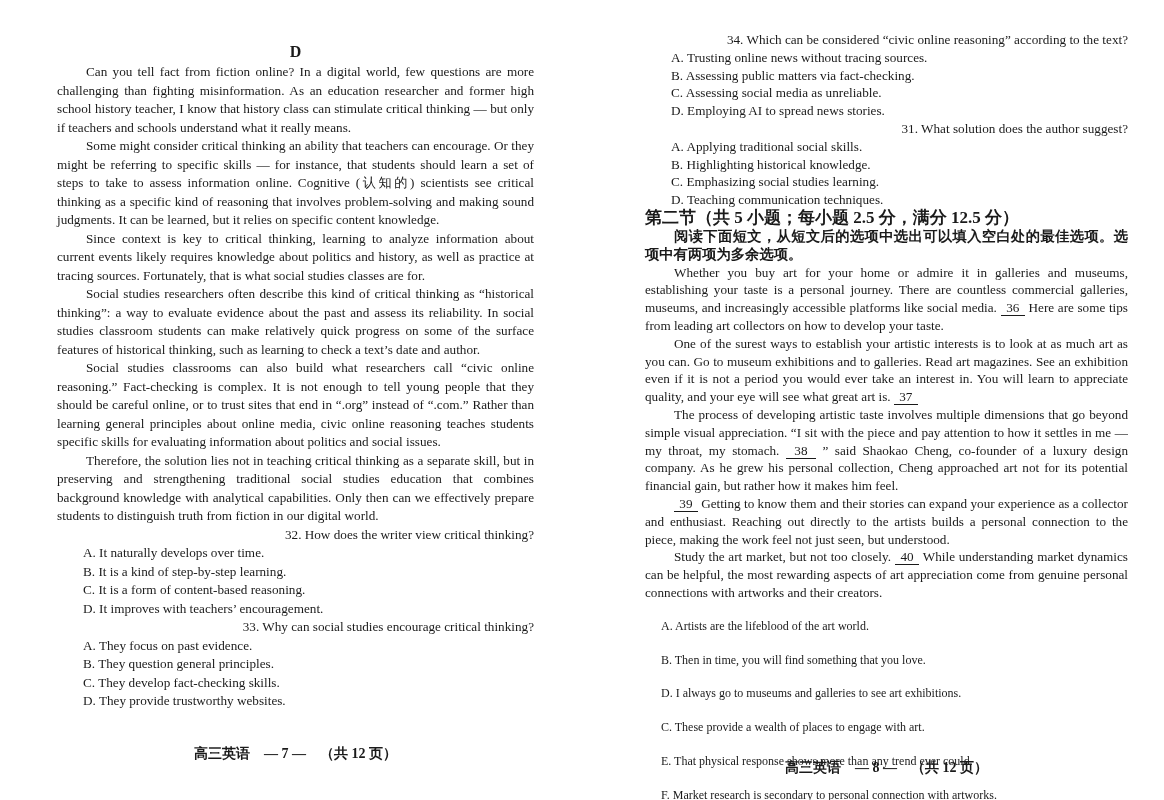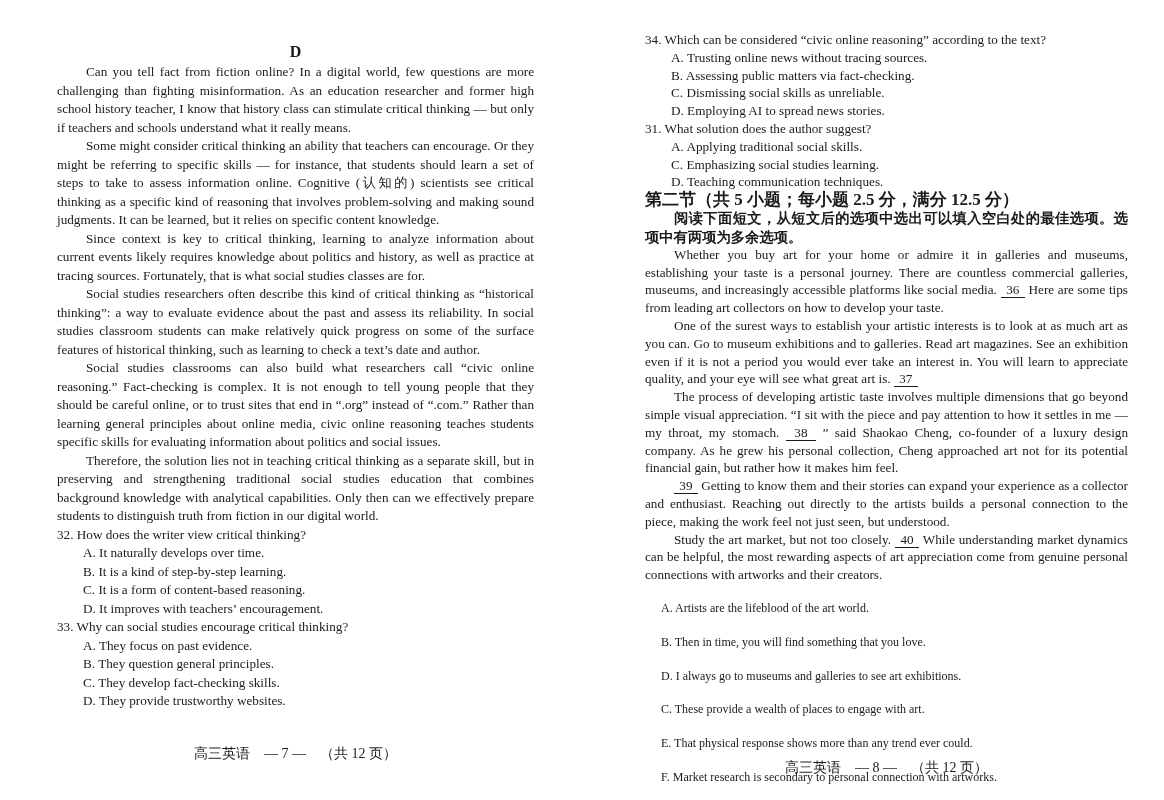--- a/index.html
+++ b/index.html
@@ -33,20 +33,21 @@
     line-height: 18.5px;
     text-align: justify;
     text-indent: 29px;
   }
   .col-right .para { line-height: 17.8px; }
 
   .stem {
     margin: 0;
     font-size: 13.2px;
     line-height: 18.5px;
+    text-align: right;
   }
   .option {
     margin: 0;
     padding-left: 26px;
     font-size: 13.2px;
     line-height: 18.5px;
   }
   .col-right .stem, .col-right .option { line-height: 17.8px; }
 
   .cjk-heading {
@@ -72,21 +73,21 @@
 
   .blank {
     border-bottom: 1.4px solid #1a1a1a;
     padding: 0 2px;
     white-space: pre;
   }
 
   .footer {
     position: absolute;
     text-align: center;
-    font-weight: normal;
+    font-weight: bold;
     font-size: 14px;
     line-height: 20px;
   }
   .footer-left  { left: 57px;  width: 477px; top: 744px; }
   .footer-right { left: 645px; width: 483px; top: 758px; text-align: center; }
 </style>
 </head>
 <body>
 
 <div class="page">
@@ -116,27 +117,28 @@
       <p class="option">C. They develop fact-checking skills.</p>
       <p class="option">D. They provide trustworthy websites.</p>
     </div>
   </section>
 
   <section class="col col-right">
     <div class="question">
       <p class="stem">34. Which can be considered “civic online reasoning” according to the text?</p>
       <p class="option">A. Trusting online news without tracing sources.</p>
       <p class="option">B. Assessing public matters via fact-checking.</p>
-      <p class="option">C. Dismissing social skills as unreliable.</p>
+      <p class="option">C. Assessing social media as unreliable.</p>
       <p class="option">D. Employing AI to spread news stories.</p>
     </div>
 
     <div class="question">
       <p class="stem">31. What solution does the author suggest?</p>
       <p class="option">A. Applying traditional social skills.</p>
+      <p class="option">B. Highlighting historical knowledge.</p>
       <p class="option">C. Emphasizing social studies learning.</p>
       <p class="option">D. Teaching communication techniques.</p>
     </div>
 
     <p class="cjk-heading">第二节（共 5 小题；每小题 2.5 分，满分 12.5 分）</p>
     <p class="cjk-instructions">阅读下面短文，从短文后的选项中选出可以填入空白处的最佳选项。选项中有两项为多余选项。</p>
 
     <p class="para cloze">Whether you buy art for your home or admire it in galleries and museums, establishing your taste is a personal journey. There are countless commercial galleries, museums, and increasingly accessible platforms like social media. <span class="blank">&nbsp;36&nbsp;</span> Here are some tips from leading art collectors on how to develop your taste.</p>
     <p class="para cloze">One of the surest ways to establish your artistic interests is to look at as much art as you can. Go to museum exhibitions and to galleries. Read art magazines. See an exhibition even if it is not a period you would ever take an interest in. You will learn to appreciate quality, and your eye will see what great art is. <span class="blank">&nbsp;37&nbsp;</span></p>
     <p class="para cloze">The process of developing artistic taste involves multiple dimensions that go beyond simple visual appreciation. “I sit with the piece and pay attention to how it settles in me — my throat, my stomach. <span class="blank">&nbsp;38&nbsp;</span> ” said Shaokao Cheng, co-founder of a luxury design company. As he grew his personal collection, Cheng approached art not for its potential financial gain, but rather how it makes him feel.</p>

